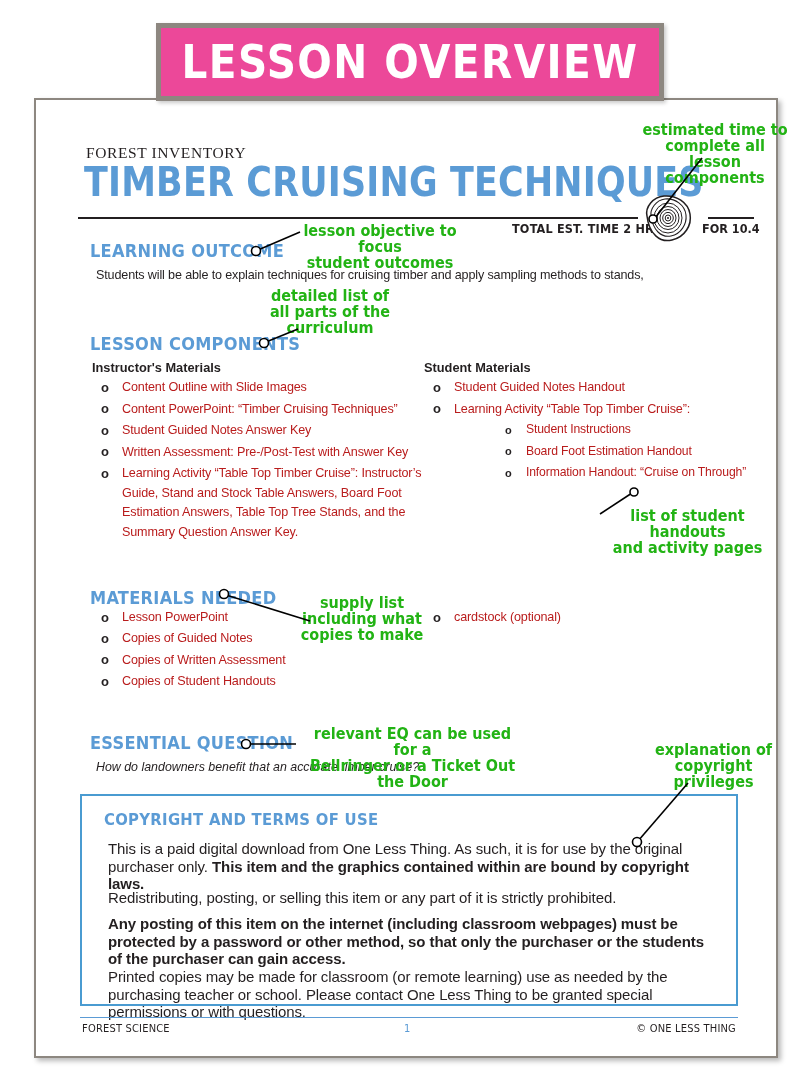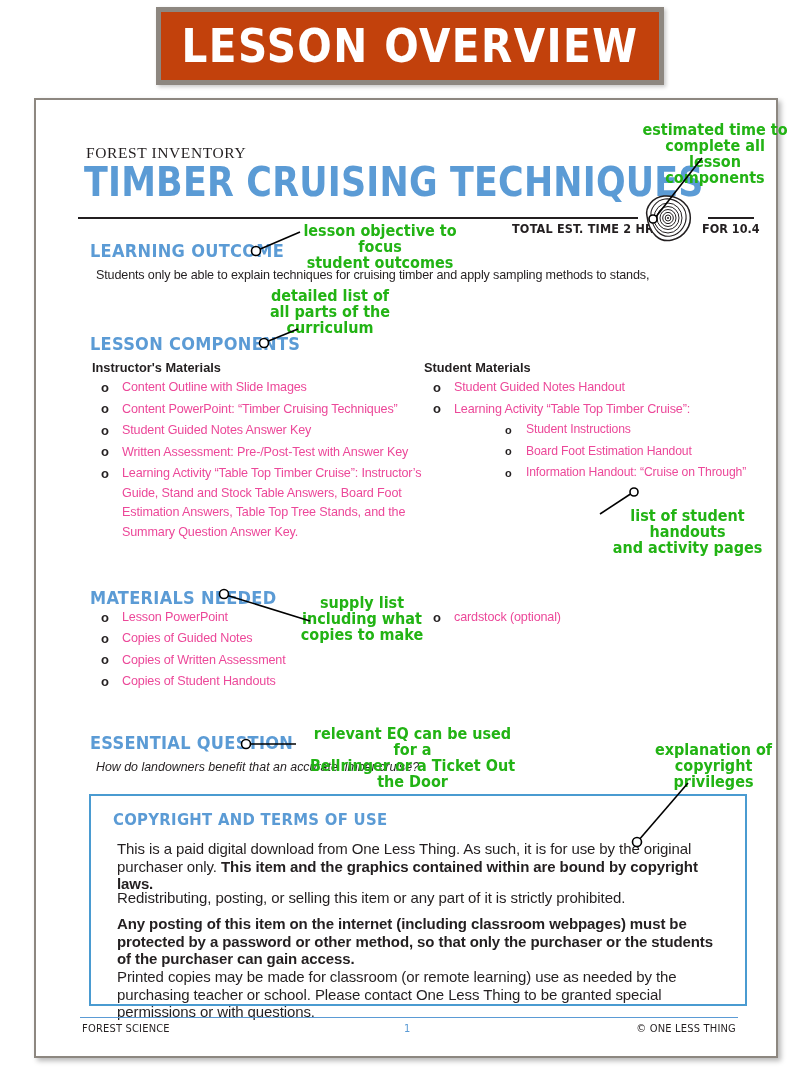--- a/index.html
+++ b/index.html
@@ -25,24 +25,24 @@
     background: #ffffff;
     border: 2px solid #8d8780;
     box-sizing: border-box;
     box-shadow: 3px 3px 5px rgba(0,0,0,0.28);
   }
 
   
   #banner {
     position: absolute;
     left: 156px;
-    top: 7px;
+    top: 23px;
     width: 508px;
     height: 78px;
-    background: #c2410c;
+    background: #ec4899;
     border: 5px solid #8d8780;
     box-sizing: border-box;
     z-index: 40;
     box-shadow: 2px 2px 4px rgba(0,0,0,0.22);
   }
   #banner-title {
     color: #ffffff;
     font-family: "DejaVu Sans Condensed", "Liberation Sans Narrow", "Liberation Sans", sans-serif;
     font-weight: bold;
     font-size: 47px;
@@ -151,21 +151,21 @@
     margin: 0;
     padding: 0;
   }
   ul.blist > li {
     position: relative;
     padding-left: 30px;
     margin-bottom: 2px;
     font-family: "Liberation Sans", sans-serif;
     font-size: 12.6px;
     line-height: 19.5px;
-    color: #ec4899;
+    color: #b91c1c;
     letter-spacing: -0.15px;
   }
   ul.blist > li::before {
     content: "o";
     position: absolute;
     left: 9px;
     top: -0.5px;
     font-family: "Liberation Sans", sans-serif;
     font-weight: bold;
     font-size: 13px;
@@ -196,21 +196,20 @@
     font-size: 12.4px;
     color: #231f20;
   }
 
   
   #copyright-box {
     left: 44px; top: 694px;
     width: 658px; height: 212px;
     border: 2px solid #4a9bd1;
     box-sizing: border-box;
-    margin-left: 9px;
   }
   #copyright-h {
     position: absolute;
     left: 22px; top: 14px;
     font-family: "DejaVu Sans Condensed", "Liberation Sans Narrow", "Liberation Sans", sans-serif;
     font-weight: bold;
     font-size: 16.5px;
     letter-spacing: 0.3px;
     color: #5b9bd5;
     white-space: nowrap;
@@ -297,21 +296,21 @@
       <path d="M11 24 C10 17, 16 8, 25 7 C35 6, 45 13, 46 23 C47 32, 41 42, 31 44 C21 46, 13 38, 11 24 Z" fill="none" stroke="#231f20" stroke-width="1.1"></path>
       <ellipse cx="28" cy="26" rx="14" ry="15" fill="none" stroke="#231f20" stroke-width="1"></ellipse>
       <ellipse cx="28" cy="26" rx="11" ry="11.5" fill="none" stroke="#231f20" stroke-width="1"></ellipse>
       <ellipse cx="28" cy="26" rx="8" ry="8.5" fill="none" stroke="#231f20" stroke-width="1"></ellipse>
       <ellipse cx="28" cy="26" rx="5.3" ry="5.6" fill="none" stroke="#231f20" stroke-width="1"></ellipse>
       <ellipse cx="28" cy="26" rx="2.8" ry="3" fill="none" stroke="#231f20" stroke-width="1"></ellipse>
       <ellipse cx="28" cy="26" rx="1" ry="1.1" fill="#231f20"></ellipse>
     </svg>
 
     <div class="abs section-h" id="h-learning">LEARNING OUTCOME</div>
-    <div class="abs body-line" id="learning-text">Students only be able to explain techniques for cruising timber and apply sampling methods to stands,</div>
+    <div class="abs body-line" id="learning-text">Students will be able to explain techniques for cruising timber and apply sampling methods to stands,</div>
 
     <div class="abs section-h" id="h-components">LESSON COMPONENTS</div>
     <div class="abs col-head" id="instr-head">Instructor's Materials</div>
     <div class="abs col-head" id="stud-head">Student Materials</div>
 
     <ul class="abs blist" id="instr-list">
       <li>Content Outline with Slide Images</li>
       <li>Content PowerPoint: “Timber Cruising Techniques”</li>
       <li>Student Guided Notes Answer Key</li>
       <li>Written Assessment: Pre-/Post-Test with Answer Key</li>

